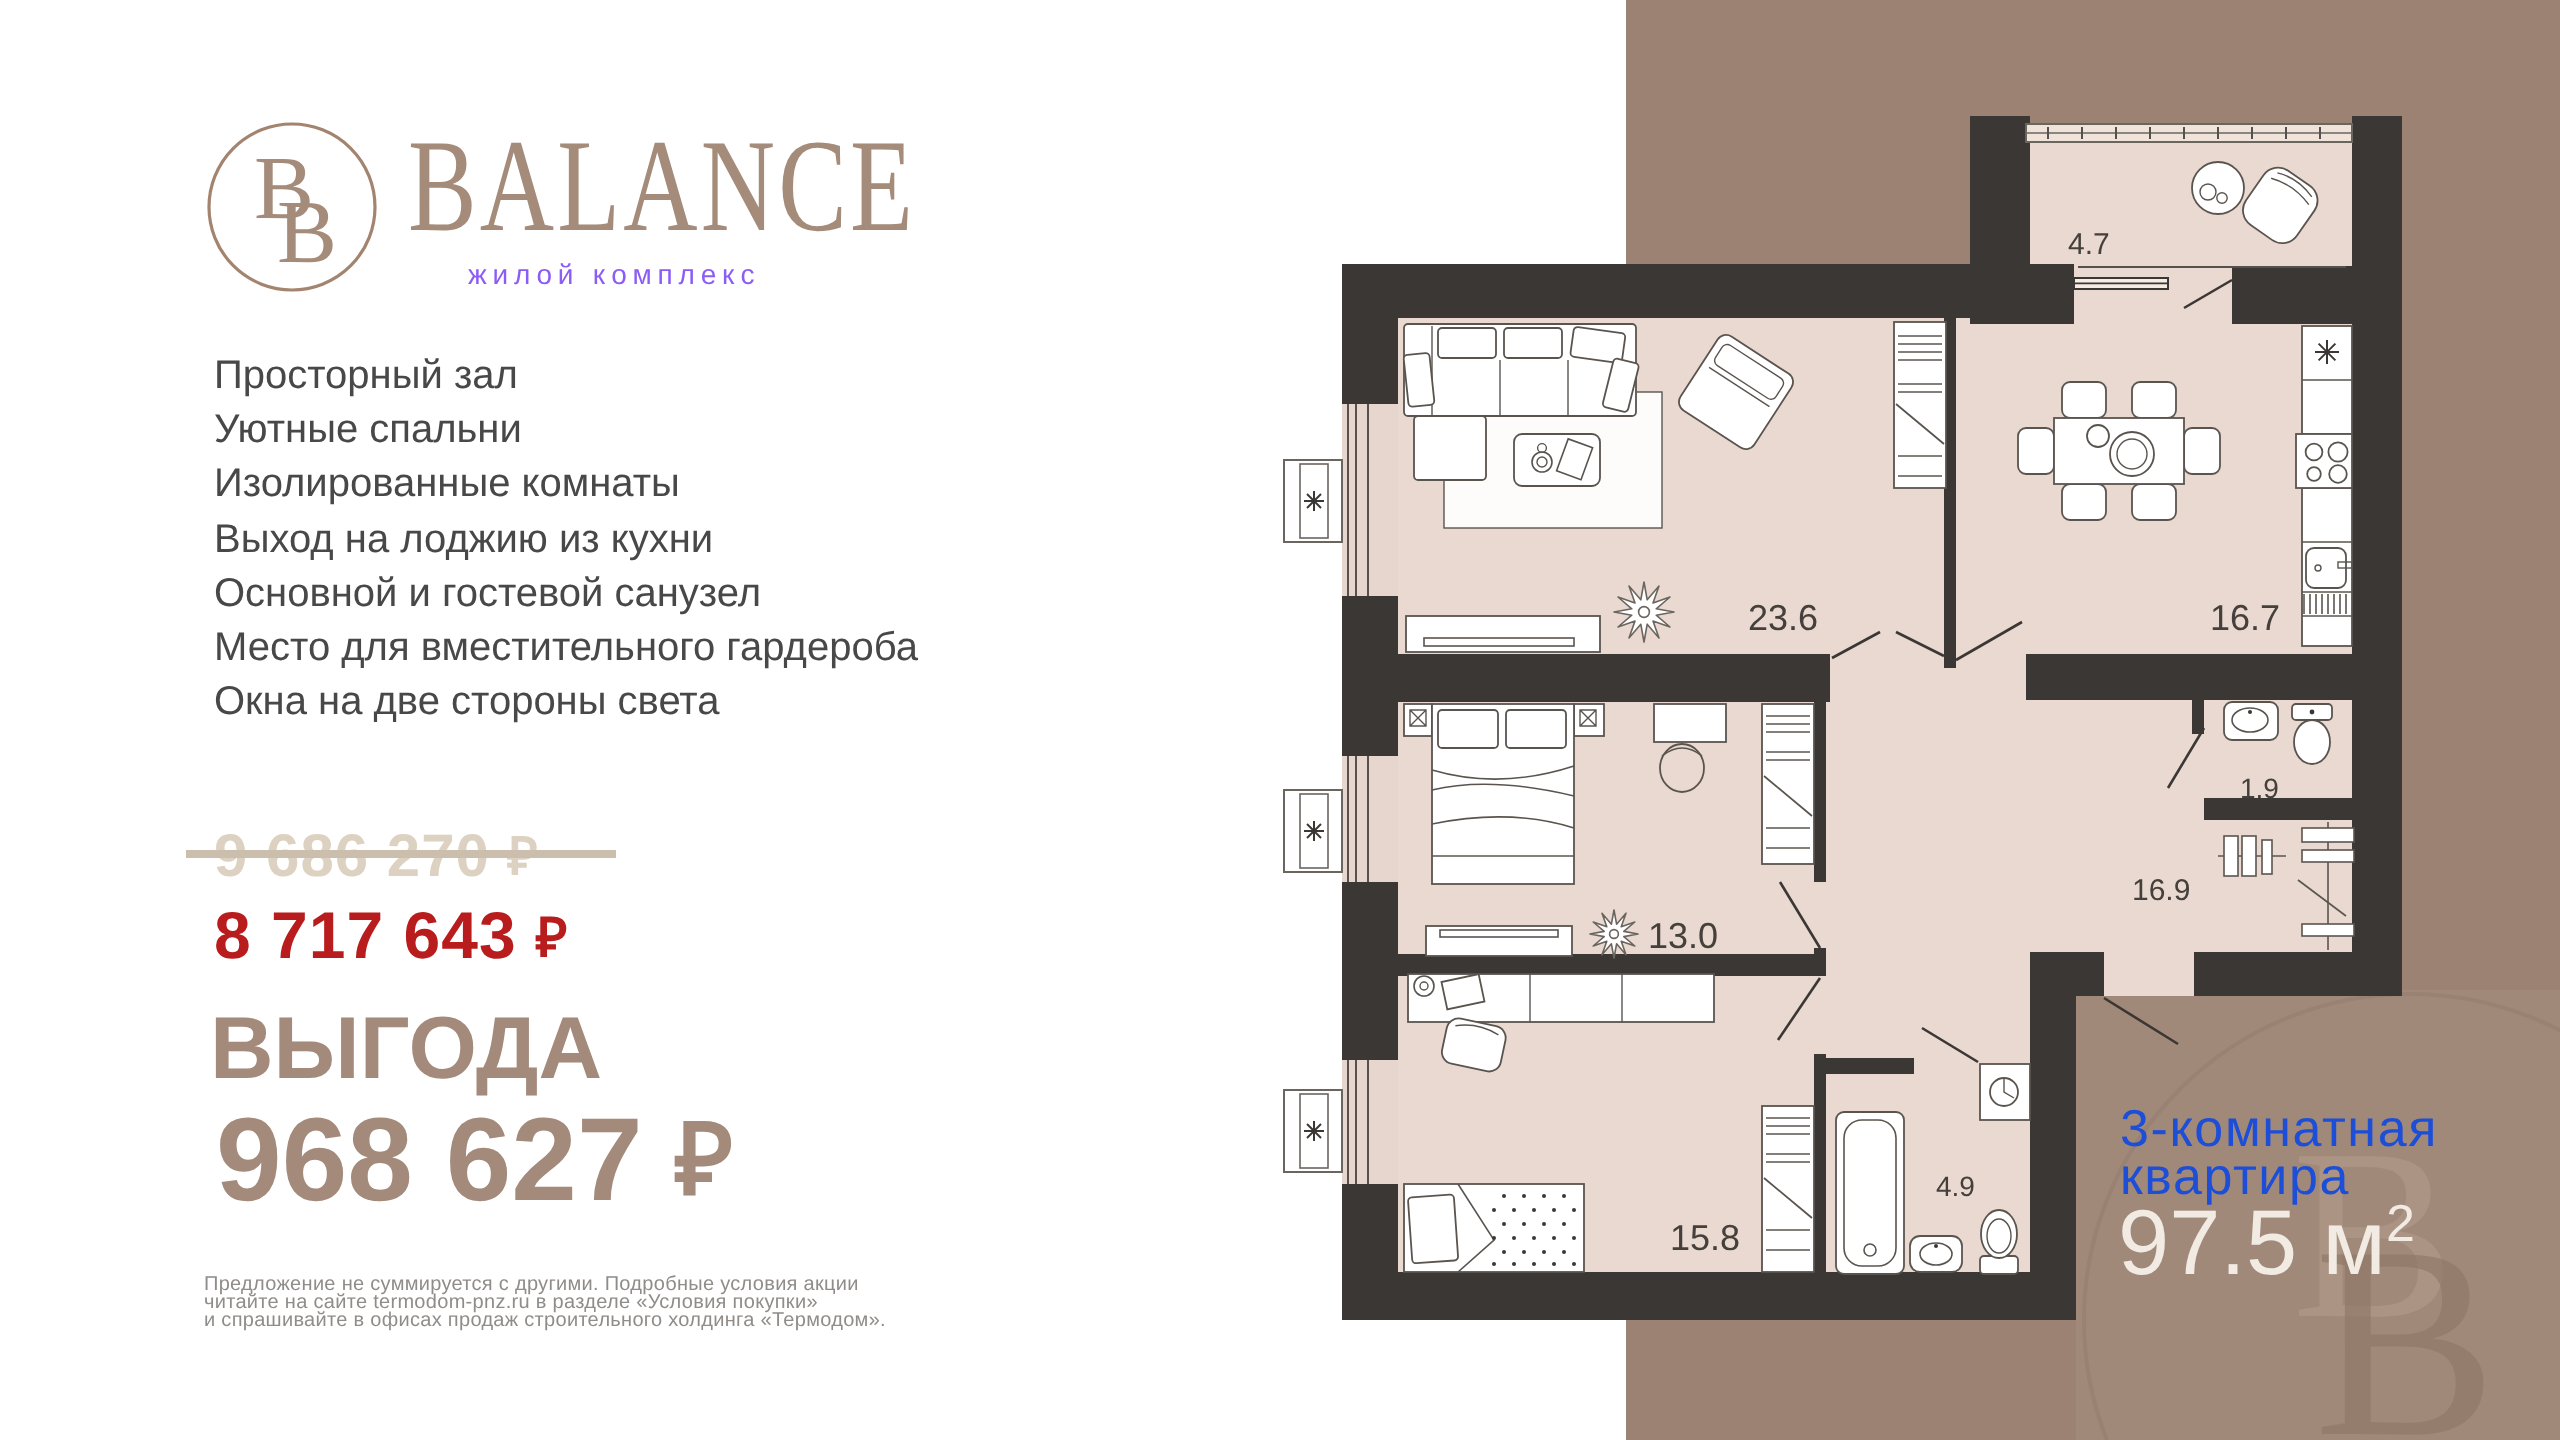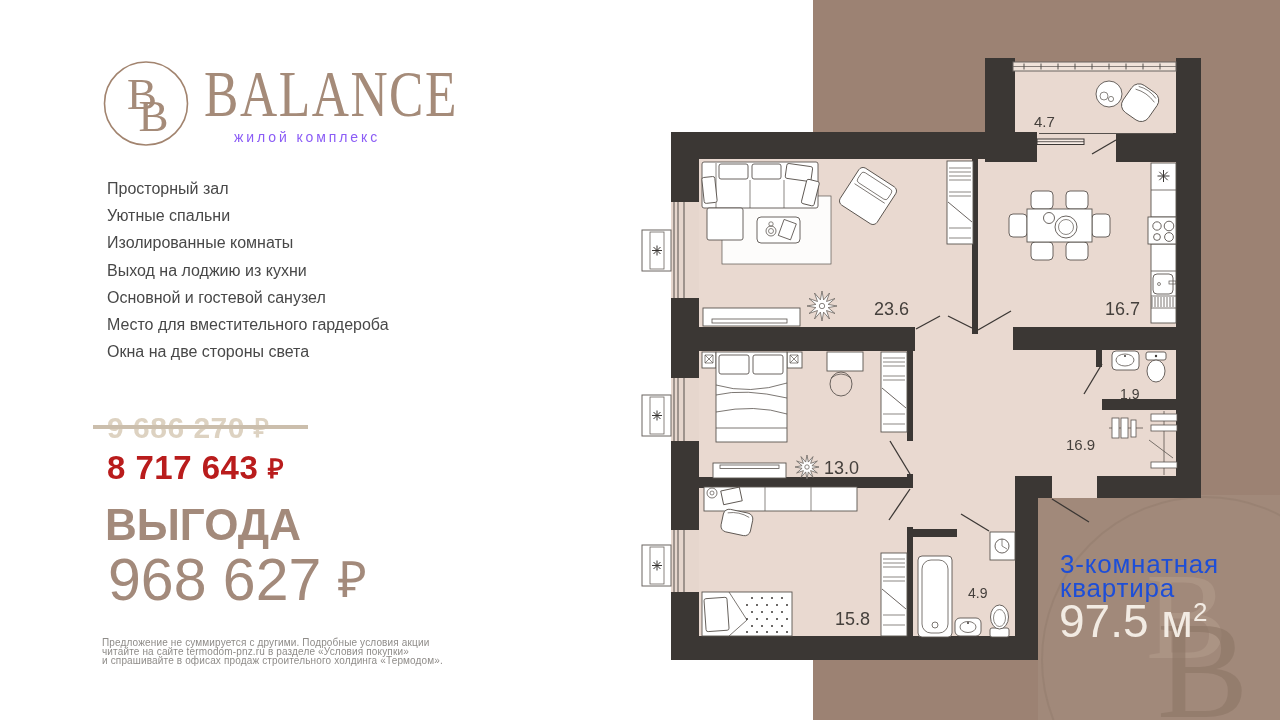--- a/index.html
+++ b/index.html
@@ -16,39 +16,39 @@
   <circle cx="46" cy="45.5" r="41.5" fill="none" stroke="#a2846f" stroke-width="1.6"></circle>
   <text x="27" y="51" font-family="Liberation Serif, serif" font-size="45" fill="#a58b79">B</text>
   <text x="38.5" y="73" font-family="Liberation Serif, serif" font-size="45" fill="#a58b79">B</text>
 </svg>
 
 <div class="abs" id="balance" style="left:204px;top:61px;width:320px;font-family:'Liberation Serif',serif;
      font-size:66px;line-height:66px;letter-spacing:2px;color:#a58b79;transform:scaleX(0.78);transform-origin:left top;">BALANCE</div>
 
 <div class="abs" style="left:234px;top:117px;font-size:14px;letter-spacing:2.9px;color:#8b5cf6;margin-top:12px;">жилой комплекс</div>
 
-<div class="abs" style="left:107px;top:175px;font-size:16px;line-height:27.2px;color:#484848;font-weight:400;">
+<div class="abs" style="left:107px;top:175px;font-size:20px;line-height:27.2px;color:#484848;font-weight:400;">
 Просторный зал<br>
 Уютные спальни<br>
 Изолированные комнаты<br>
 Выход на лоджию из кухни<br>
 Основной и гостевой санузел<br>
 Место для вместительного гардероба<br>
 Окна на две стороны света
 </div>
 
 <div class="abs" id="oldprice" style="left:107px;top:410px;font-size:30px;font-weight:bold;color:#ddd2c1;letter-spacing:0.5px;">9 686 270 <span style="font-size:26px;position:relative;top:-1px;">₽</span></div>
 
 <div class="abs" style="left:93px;top:425px;width:215px;height:4px;background:#cbbeac;"></div>
 
 <div class="abs" id="newprice" style="left:107px;top:449px;font-size:33px;font-weight:bold;color:#b91c1c;letter-spacing:0.5px;">8 717 643 <span style="font-size:27px;position:relative;top:-1px;">₽</span></div>
 
 <div class="abs" id="vygoda" style="left:105px;top:500px;font-size:44px;font-weight:bold;color:#a38a7b;">ВЫГОДА</div>
 
-<div class="abs" id="amount" style="left:108px;top:546px;font-size:59px;font-weight:normal;color:#a38a7b;">968 627 <span style="font-size:50px;position:relative;top:-3px;">₽</span></div>
+<div class="abs" id="amount" style="left:108px;top:546px;font-size:59px;font-weight:bold;color:#a38a7b;">968 627 <span style="font-size:50px;position:relative;top:-3px;">₽</span></div>
 
 <div class="abs" style="left:102px;top:639px;font-size:10px;letter-spacing:0.15px;line-height:8.9px;color:#8f8c89;">
 Предложение не суммируется с другими. Подробные условия акции<br>
 читайте на сайте termodom-pnz.ru в разделе «Условия покупки»<br>
 и спрашивайте в офисах продаж строительного холдинга «Термодом».
 </div>
 
 <svg class="abs" style="left:0;top:0;" width="1280" height="720" viewBox="0 0 1280 720">
 
   <g>

